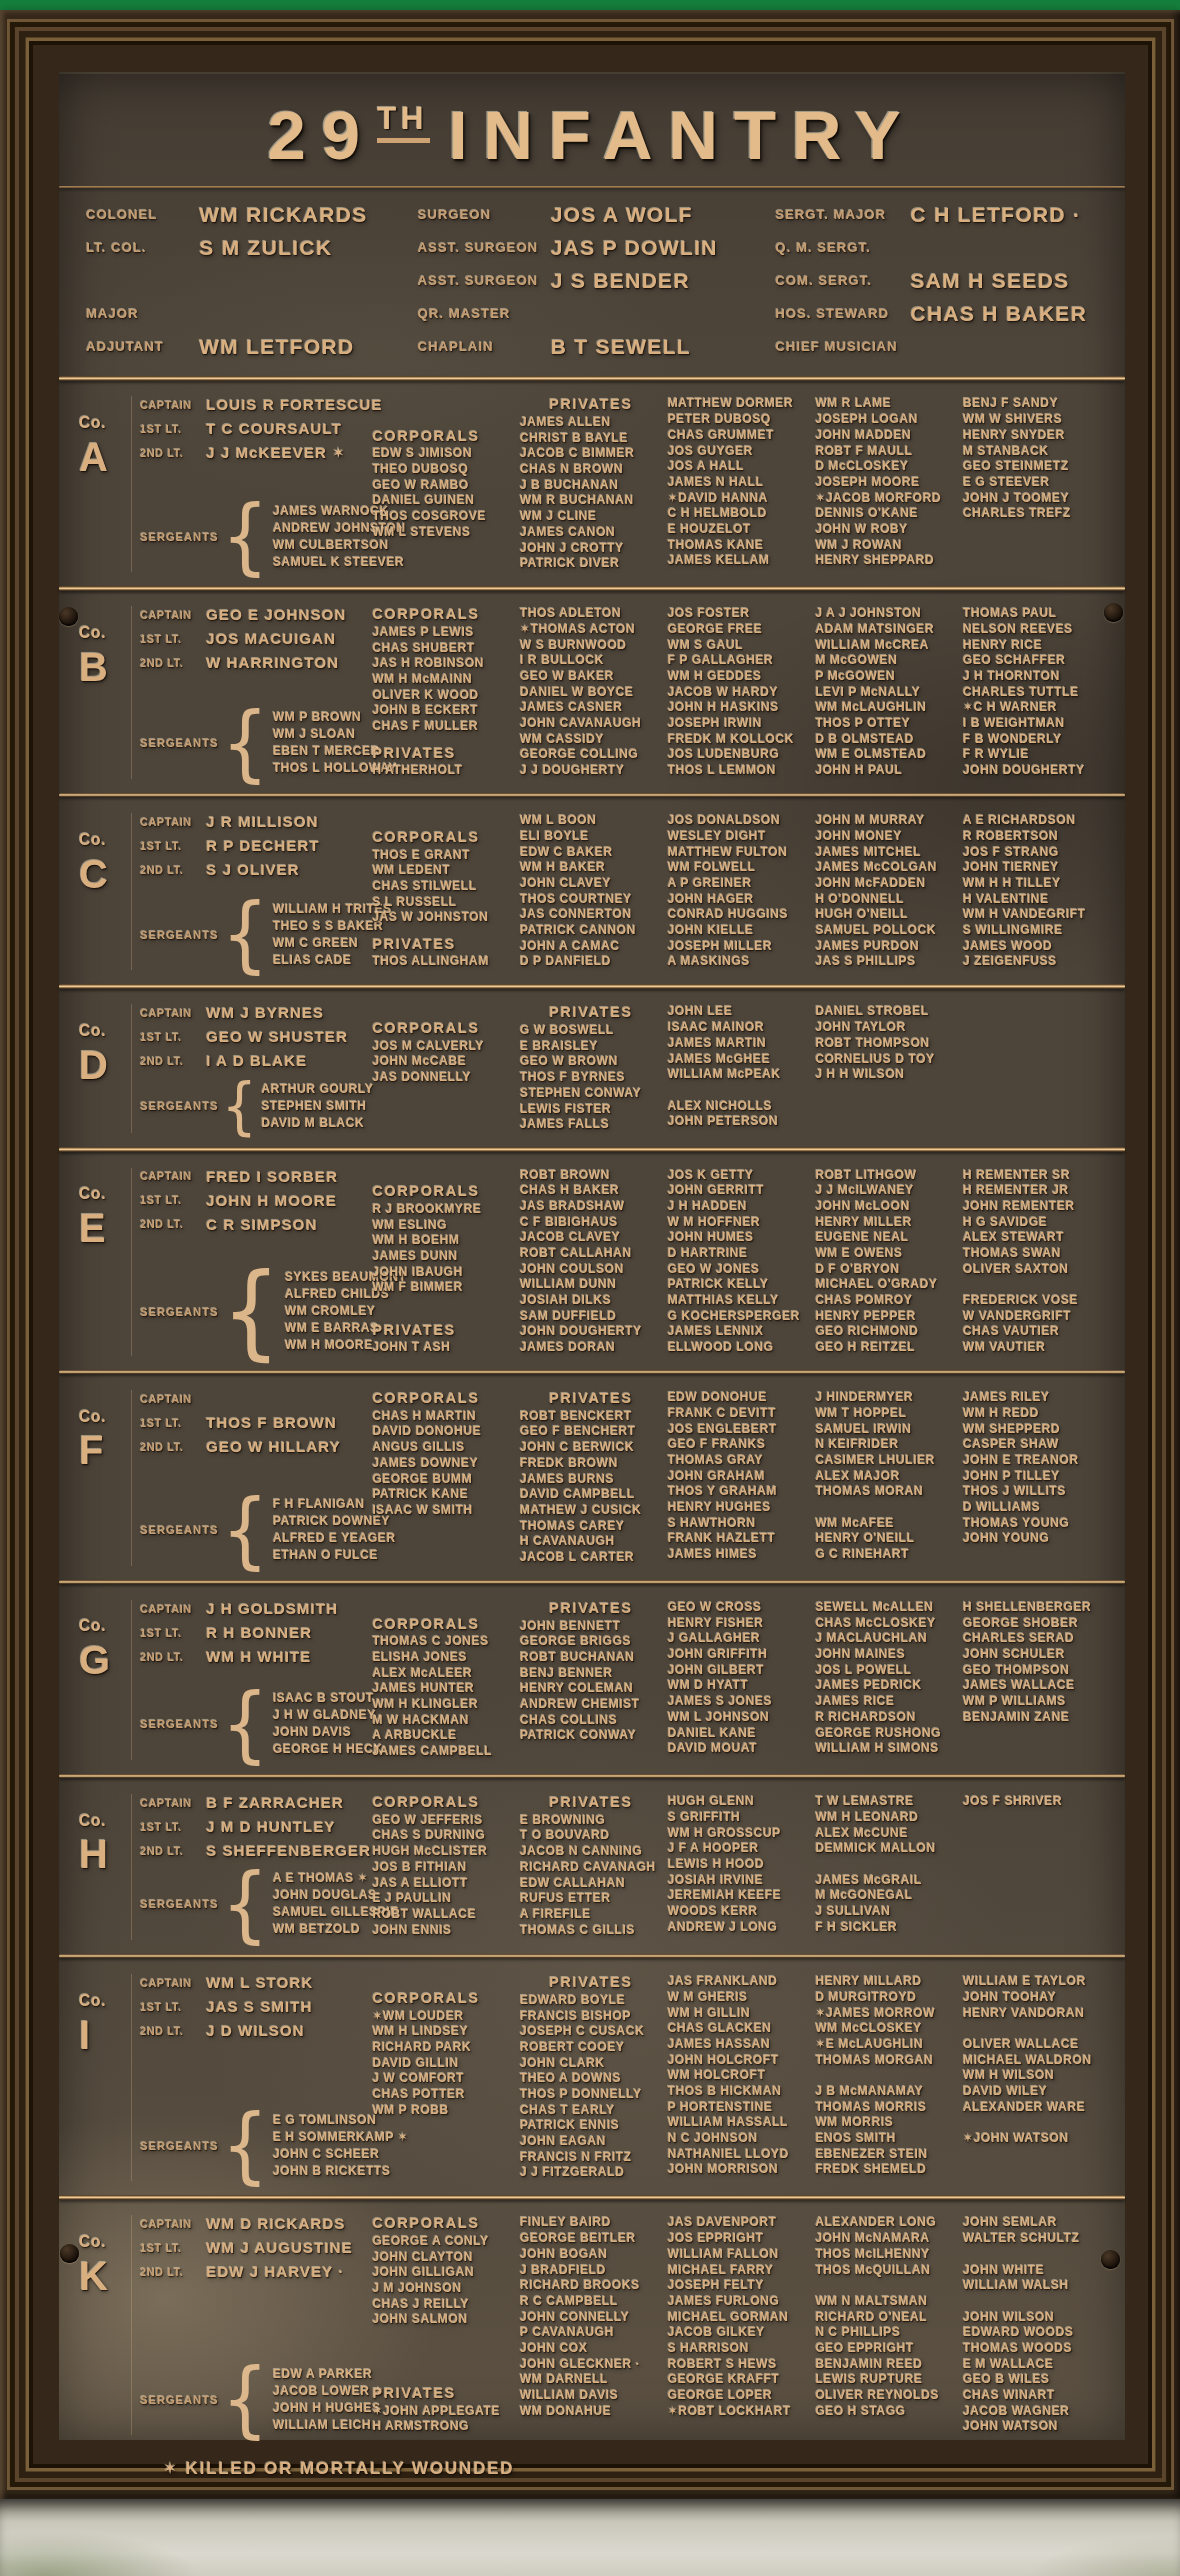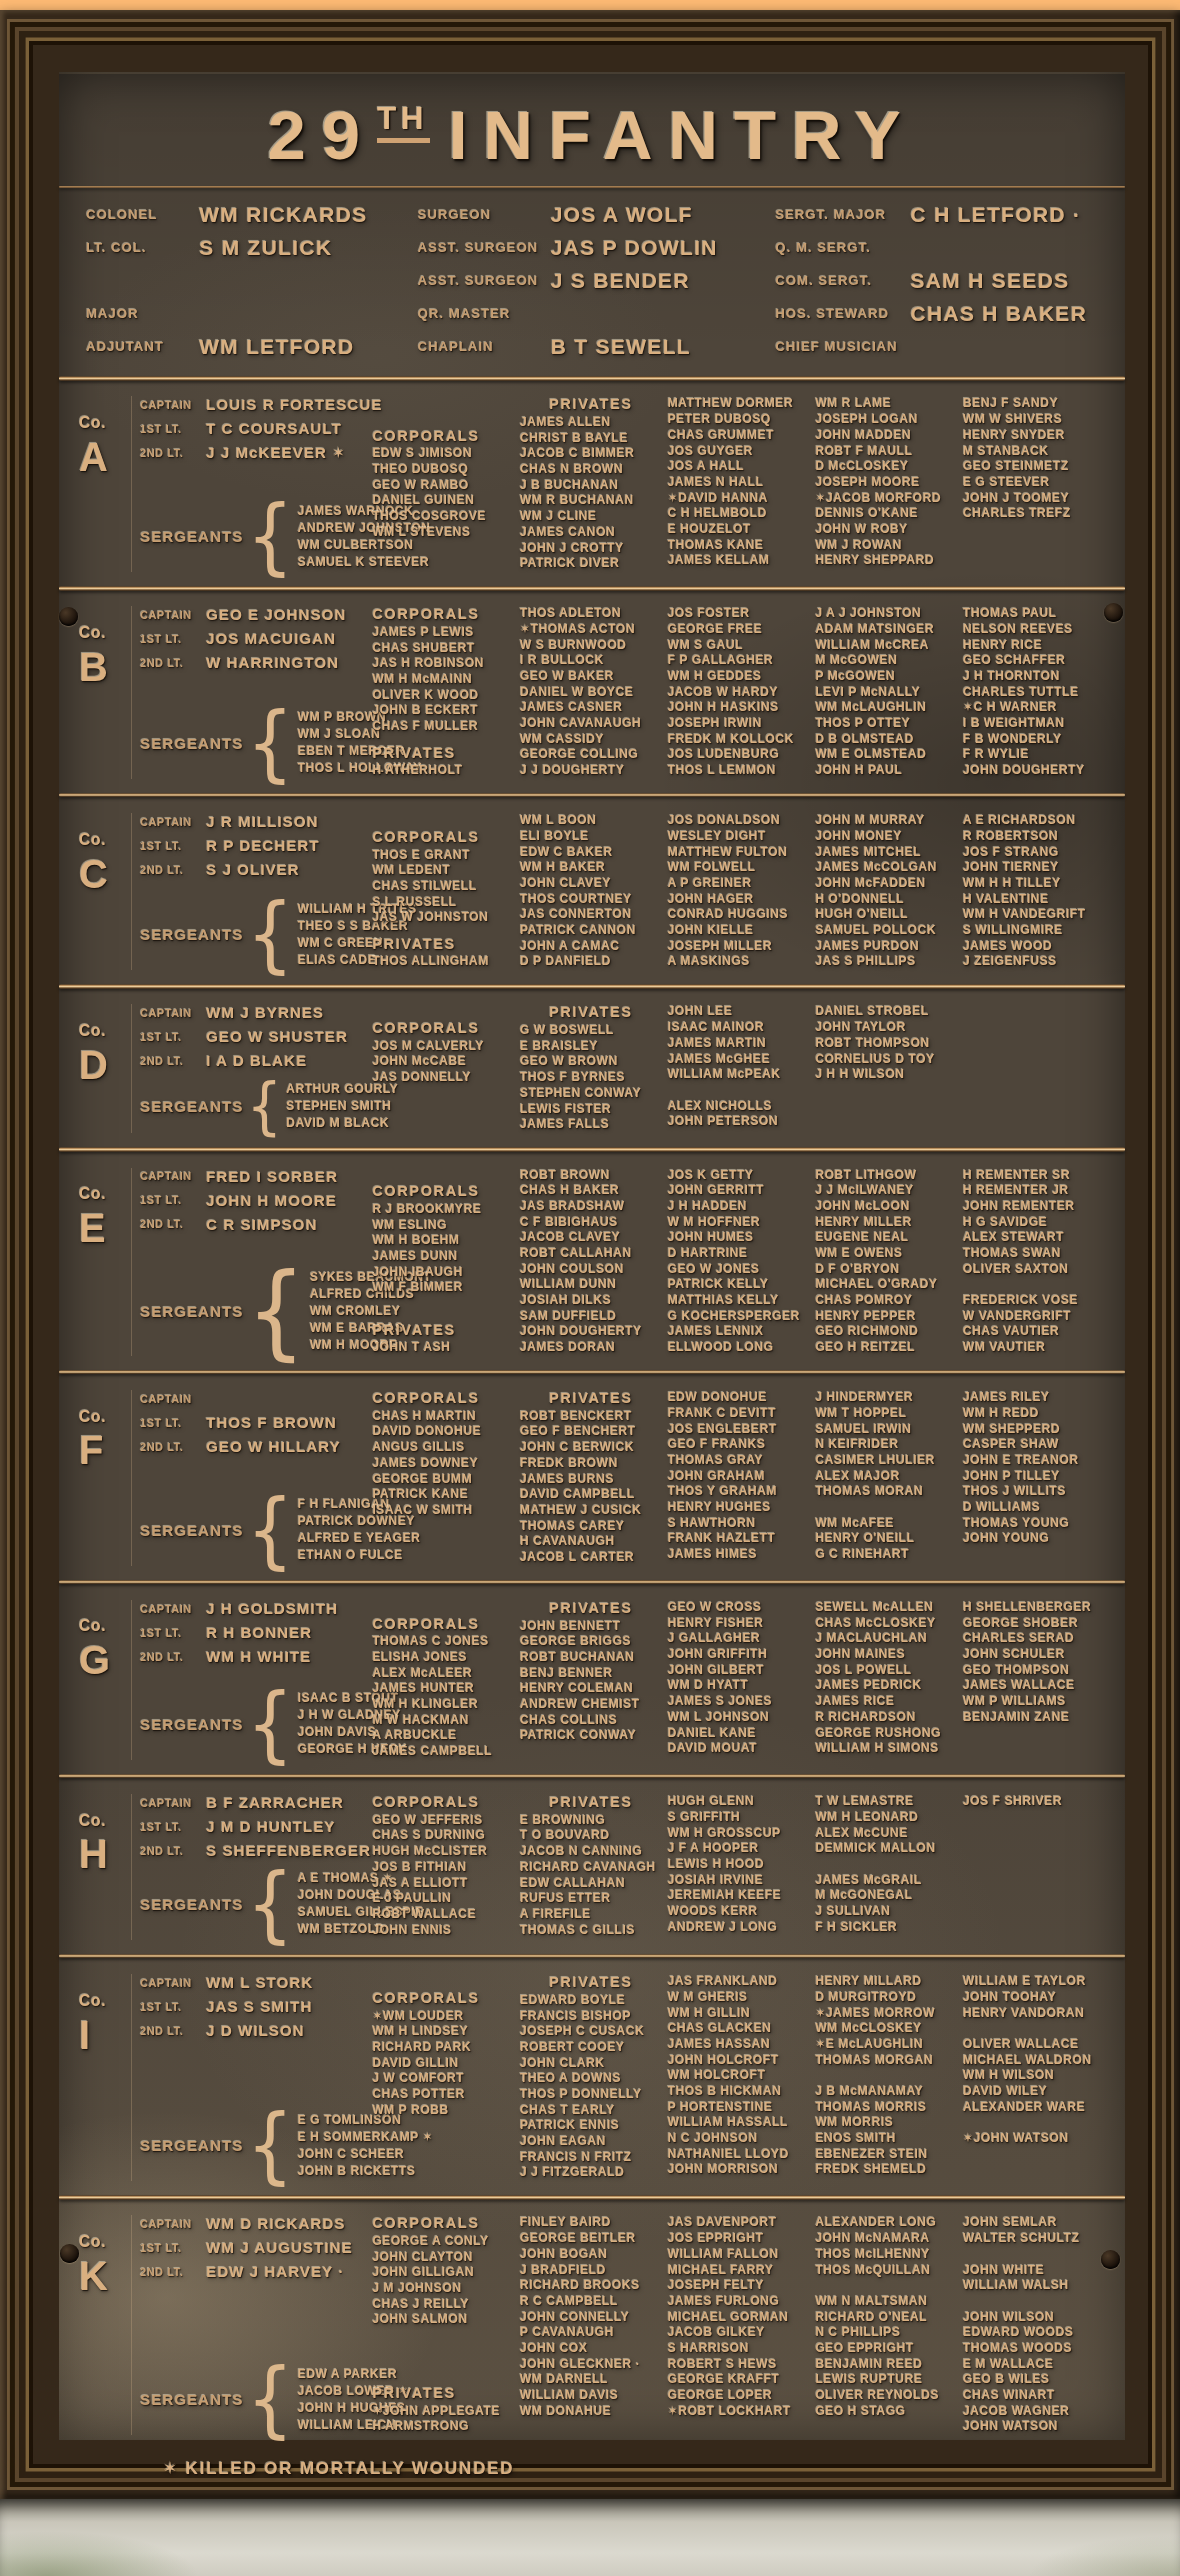--- a/index.html
+++ b/index.html
@@ -2,21 +2,21 @@
 <html style="font-size:11.4px"><head>
 <meta charset="utf-8">
 <style>
   * { box-sizing: border-box; }
   html,body { margin:0; padding:0; }
   body {
     width:1181px; height:2576px; overflow:hidden;
     background:#23251b;
     font-family:"Liberation Sans","DejaVu Sans",sans-serif;
   }
-  .photo { position:relative; width:1181px; height:2576px; background:#fdba74; }
+  .photo { position:relative; width:1181px; height:2576px; background:#15803d; }
 
   
   .frame {
     position:absolute; left:0; top:10px; width:1181px; height:2489px;
     background:#35281a;
     padding:62px 56px 59px 59px;
     box-shadow: inset 2.9px 1.4px 5.7px rgba(255,215,160,.22),
                 inset -3.6px -2.9px 8.6px rgba(0,0,0,.7),
                 0 4.3px 13px rgba(0,0,0,.55);
   }
@@ -92,21 +92,21 @@
   .co-cell { padding-top:1.4px; }
   .co-word { display:block; font-size:15.7px; font-weight:bold; letter-spacing:0.7px;margin-top:16px; }
   .co-letter { display:block; font-size:40px; font-weight:bold; margin-top:2.9px; }
 
   .officers-cell { display:flex; flex-direction:column; border-left:1.4px solid rgba(216,184,142,.28); padding-left:8.6px; }
   .officer-row { height:24px; white-space:nowrap; }
   .o-label { display:inline-block; width:66px; font-size:10.7px; font-weight:bold; letter-spacing:0.7px; vertical-align:middle; }
   .o-name  { display:inline-block; font-size:15px; font-weight:bold; letter-spacing:1.1px; vertical-align:middle; }
 
   .sergeants { display:flex; align-items:center; margin-top:auto; padding:4.3px 0 1.4px; }
-  .s-label { font-size:15px; font-weight:bold; letter-spacing:1.1px; margin-right:2.9px; white-space:nowrap; }
+  .s-label { font-size:11px; font-weight:bold; letter-spacing:1.1px; margin-right:2.9px; white-space:nowrap; }
   .brace { font-family:"DejaVu Sans",sans-serif; font-weight:normal; color:rgba(227,189,143,.95); line-height:.85; transform:scaleY(1.12); margin-right:4.3px; }
   .s-names .row { height:17px; line-height:17px; }
 
   .col { display:flex; flex-direction:column; }
   .col-header { height:18.6px; line-height:17px; font-size:14.3px; font-weight:bold; letter-spacing:1.8px; white-space:nowrap; }
   .center { text-align:center; }
   .row { height:15.7px; line-height:15.7px; font-size:12px; font-weight:bold; letter-spacing:0.6px; white-space:nowrap; }
   .sub-privates { margin-top:auto; padding-top:2.9px; }
 
   .footer { margin:13px 0 0 84px; font-size:17px; font-weight:bold; letter-spacing:1.8px; }

